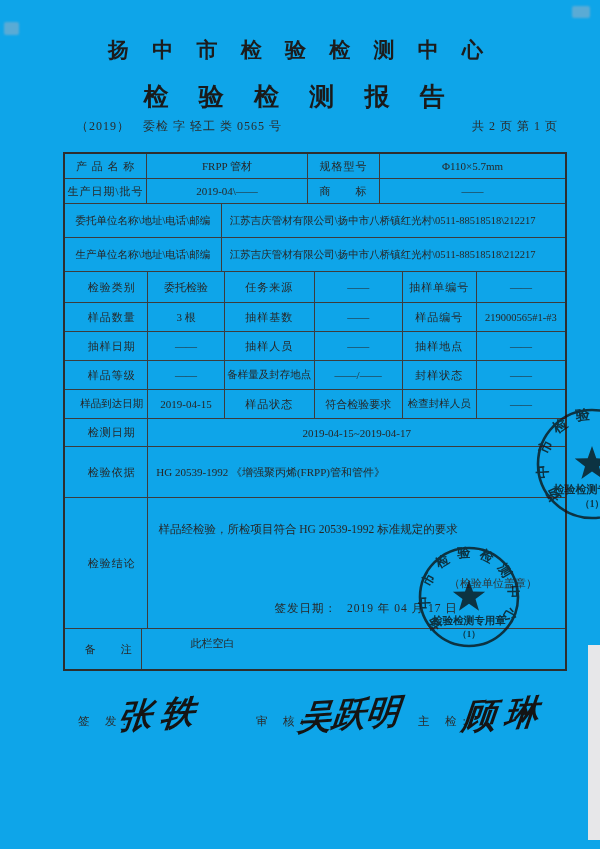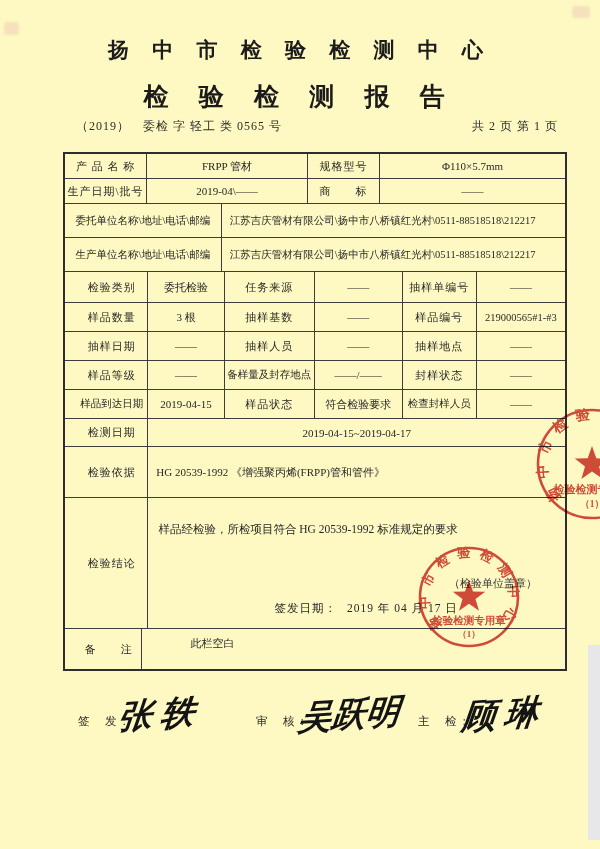--- a/index.html
+++ b/index.html
@@ -1,17 +1,17 @@
 <!DOCTYPE html>
 <html><head>
 <meta charset="utf-8">
 <style>
   html,body{margin:0;padding:0;background:#fff;}
   .page{
-    position:relative;width:600px;height:849px;background:#fef9c3;
+    position:relative;width:600px;height:849px;background:#0ea5e9;
     font-family:"Liberation Serif",serif;color:#252525;overflow:hidden;
   }
   
   .org-title{
     position:absolute;top:36px;left:0;width:100%;text-align:center;
     font-size:21px;font-weight:bold;letter-spacing:9px;color:#1c1c1c;
   }
   .report-title{
     position:absolute;top:80px;left:0;width:100%;text-align:center;
     font-size:25px;font-weight:bold;letter-spacing:12px;color:#1a1a1a;

